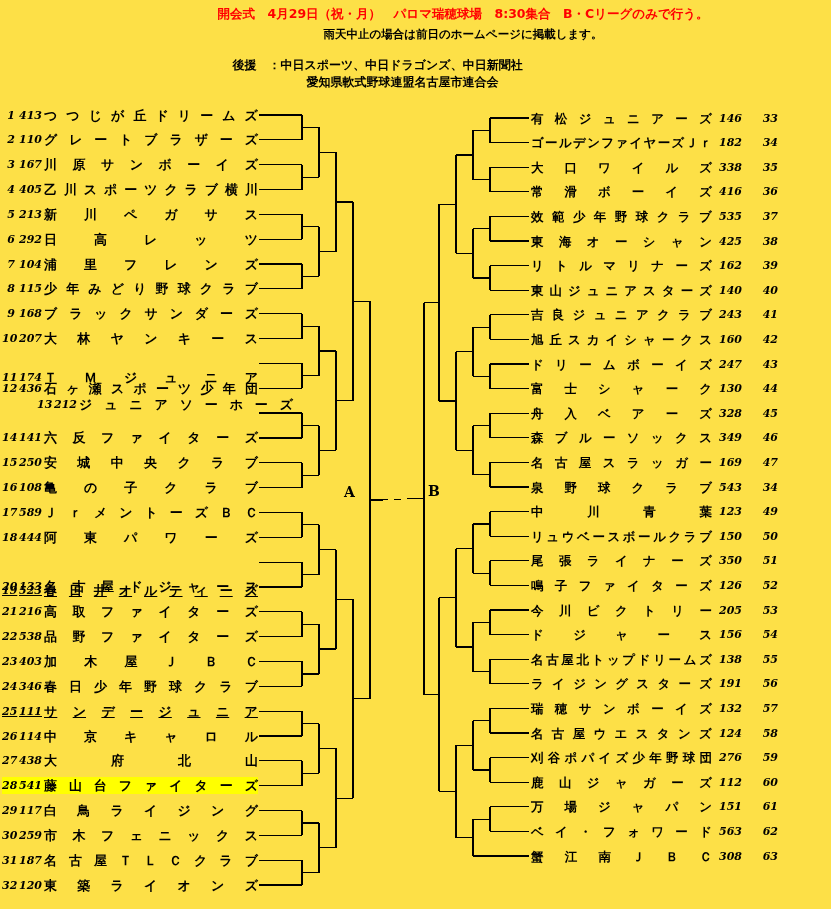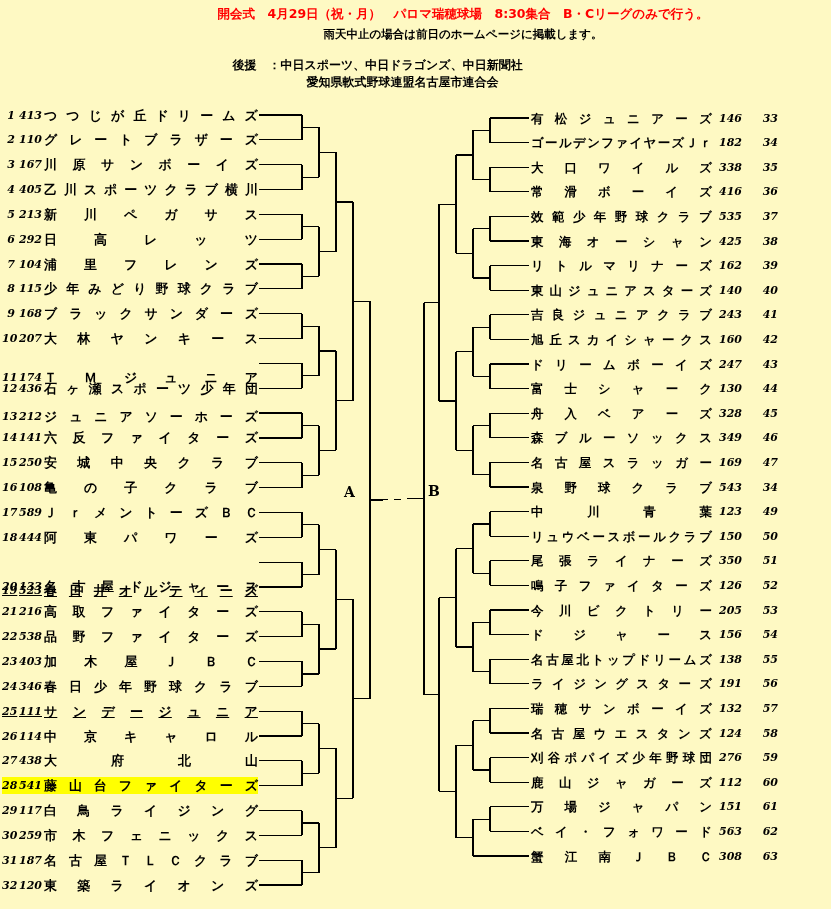--- a/index.html
+++ b/index.html
@@ -1,16 +1,16 @@
 <!DOCTYPE html>
 <html><head>
 <meta charset="utf-8">
 <style>
   html,body{margin:0;padding:0;background:#fff;}
-  .page{position:relative;width:831px;height:909px;background:#fef9c3;overflow:hidden;
+  .page{position:relative;width:831px;height:909px;background:#fde047;overflow:hidden;
         font-family:"DejaVu Sans",sans-serif;color:#000;}
   .hdr{position:absolute;text-align:center;font-weight:bold;white-space:nowrap;}
   .hdr1{left:95px;top:6px;width:736px;color:#ff0000;font-size:12.5px;}
   .hdr2{left:95px;top:27px;width:736px;font-size:11.5px;}
   .hdr3{left:60px;top:57px;width:635px;font-size:12px;}
   .hdr4{left:85px;top:74px;width:635px;font-size:12px;}
   svg.bracket{position:absolute;left:0;top:0;}
   .row{position:absolute;display:flex;align-items:center;height:17px;line-height:17px;}
   .row.l{left:2px;width:256px;}
   .row.r{left:531px;width:247px;}
@@ -389,21 +389,21 @@
           <span>瀬</span>
           <span>ス</span>
           <span>ポ</span>
           <span>ー</span>
           <span>ツ</span>
           <span>少</span>
           <span>年</span>
           <span>団</span>
         </div>
       </div>
-      <div class="row l" style="top: 408px;">
+      <div class="row l" style="top: 396px; margin-left: 35px;">
         <span class="seed">13</span>
         <span class="num">212</span>
         <div class="name">
           <span>ジ</span>
           <span>ュ</span>
           <span>ニ</span>
           <span>ア</span>
           <span>ソ</span>
           <span>ー</span>
           <span>ホ</span>

